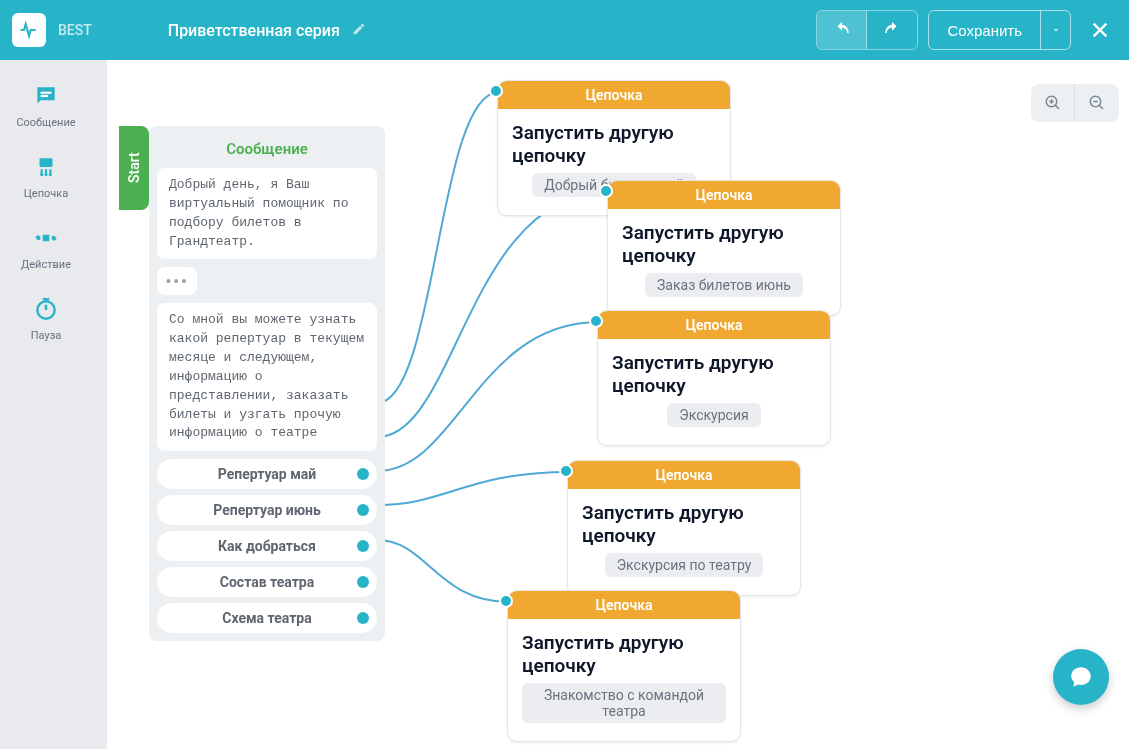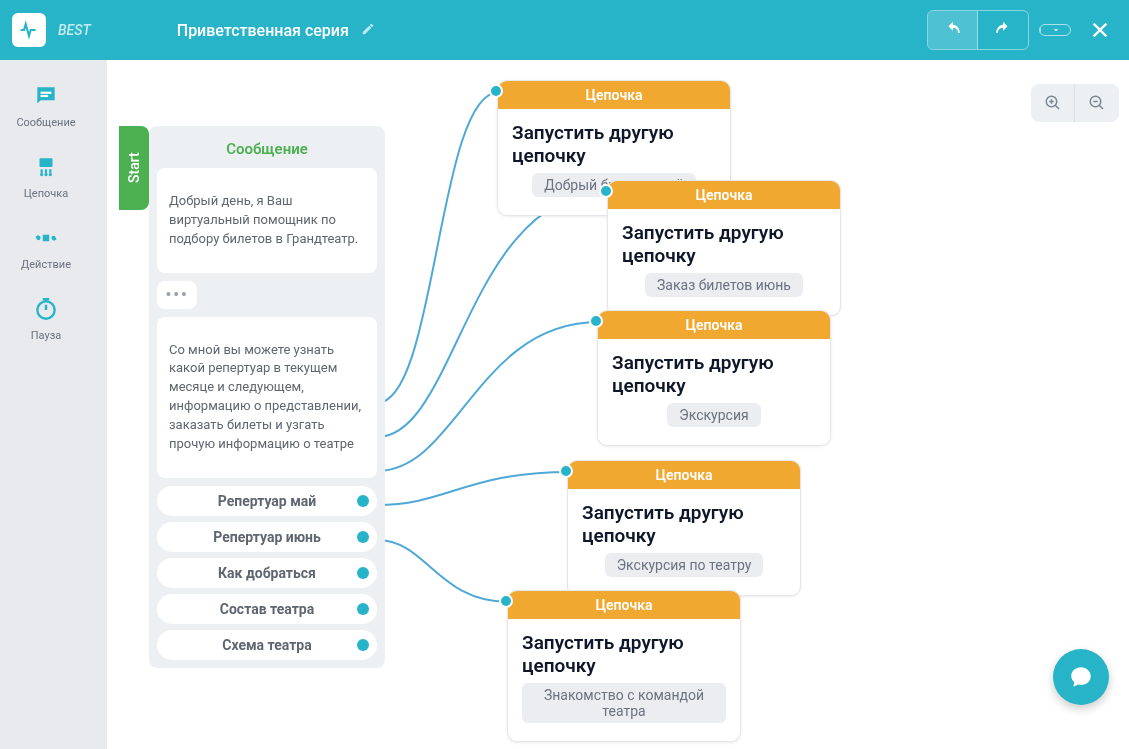--- a/index.html
+++ b/index.html
@@ -31,23 +31,22 @@
     display: flex;
     align-items: center;
     justify-content: center;
     margin-right: 12px;
   }
   .logo-box svg { width: 20px; height: 20px; }
   .brand-name {
     color: #e0f5f8;
     font-size: 14px;
     font-weight: 500;
-    margin-right: 34px;
+    margin-right: 24px;
     opacity: .85;
-    font-style: italic;
   }
   .header-title {
     font-size: 16px;
     font-weight: 500;
     margin-right: 12px;
     margin-left: 52px;
   }
   .edit-icon {
     opacity: .7;
     cursor: pointer;
@@ -224,25 +223,26 @@
   .msg-title {
     color: #4caf50;
     font-size: 15px;
     font-weight: 600;
     text-align: center;
     padding: 6px 0 10px;
   }
   .msg-block {
     background: #fff;
     border-radius: 8px;
-    padding: 24px 12px;
+    padding: 8px 12px;
     font-size: 13px;
     color: #5f6670;
     line-height: 1.45;
     margin-bottom: 8px;
+    font-family: Liberation Mono, monospace;
   }
   .ellipsis-block {
     width: 40px;
     height: 28px;
     background: #fff;
     border-radius: 8px;
     display: flex;
     align-items: center;
     justify-content: center;
     margin-bottom: 8px;
@@ -368,20 +368,21 @@
           <path fill="#fff" d="M12 5V1L6 7l6 6V9c4 0 7 3 7 7h2c0-6-4-11-9-11z"></path>
         </svg>
     </button>
     <button>
       <svg width="18" height="18" viewBox="0 0 24 24">
           <path fill="#fff" d="M12 5V1l6 6-6 6V9c-4 0-7 3-7 7H3c0-6 4-11 9-11z"></path>
         </svg>
     </button>
   </div>
   <div class="save-group">
+    <button class="save-btn">Сохранить</button>
     <button class="save-dropdown">
       <svg width="10" height="10" viewBox="0 0 24 24">
           <path fill="#fff" d="M7 10l5 5 5-5z"></path>
         </svg>
     </button>
   </div>
   <button class="close-btn">
     <svg width="22" height="22" viewBox="0 0 24 24">
         <path stroke="#fff" stroke-width="2.5" fill="none" d="M5 5l14 14M19 5L5 19"></path>
       </svg>

